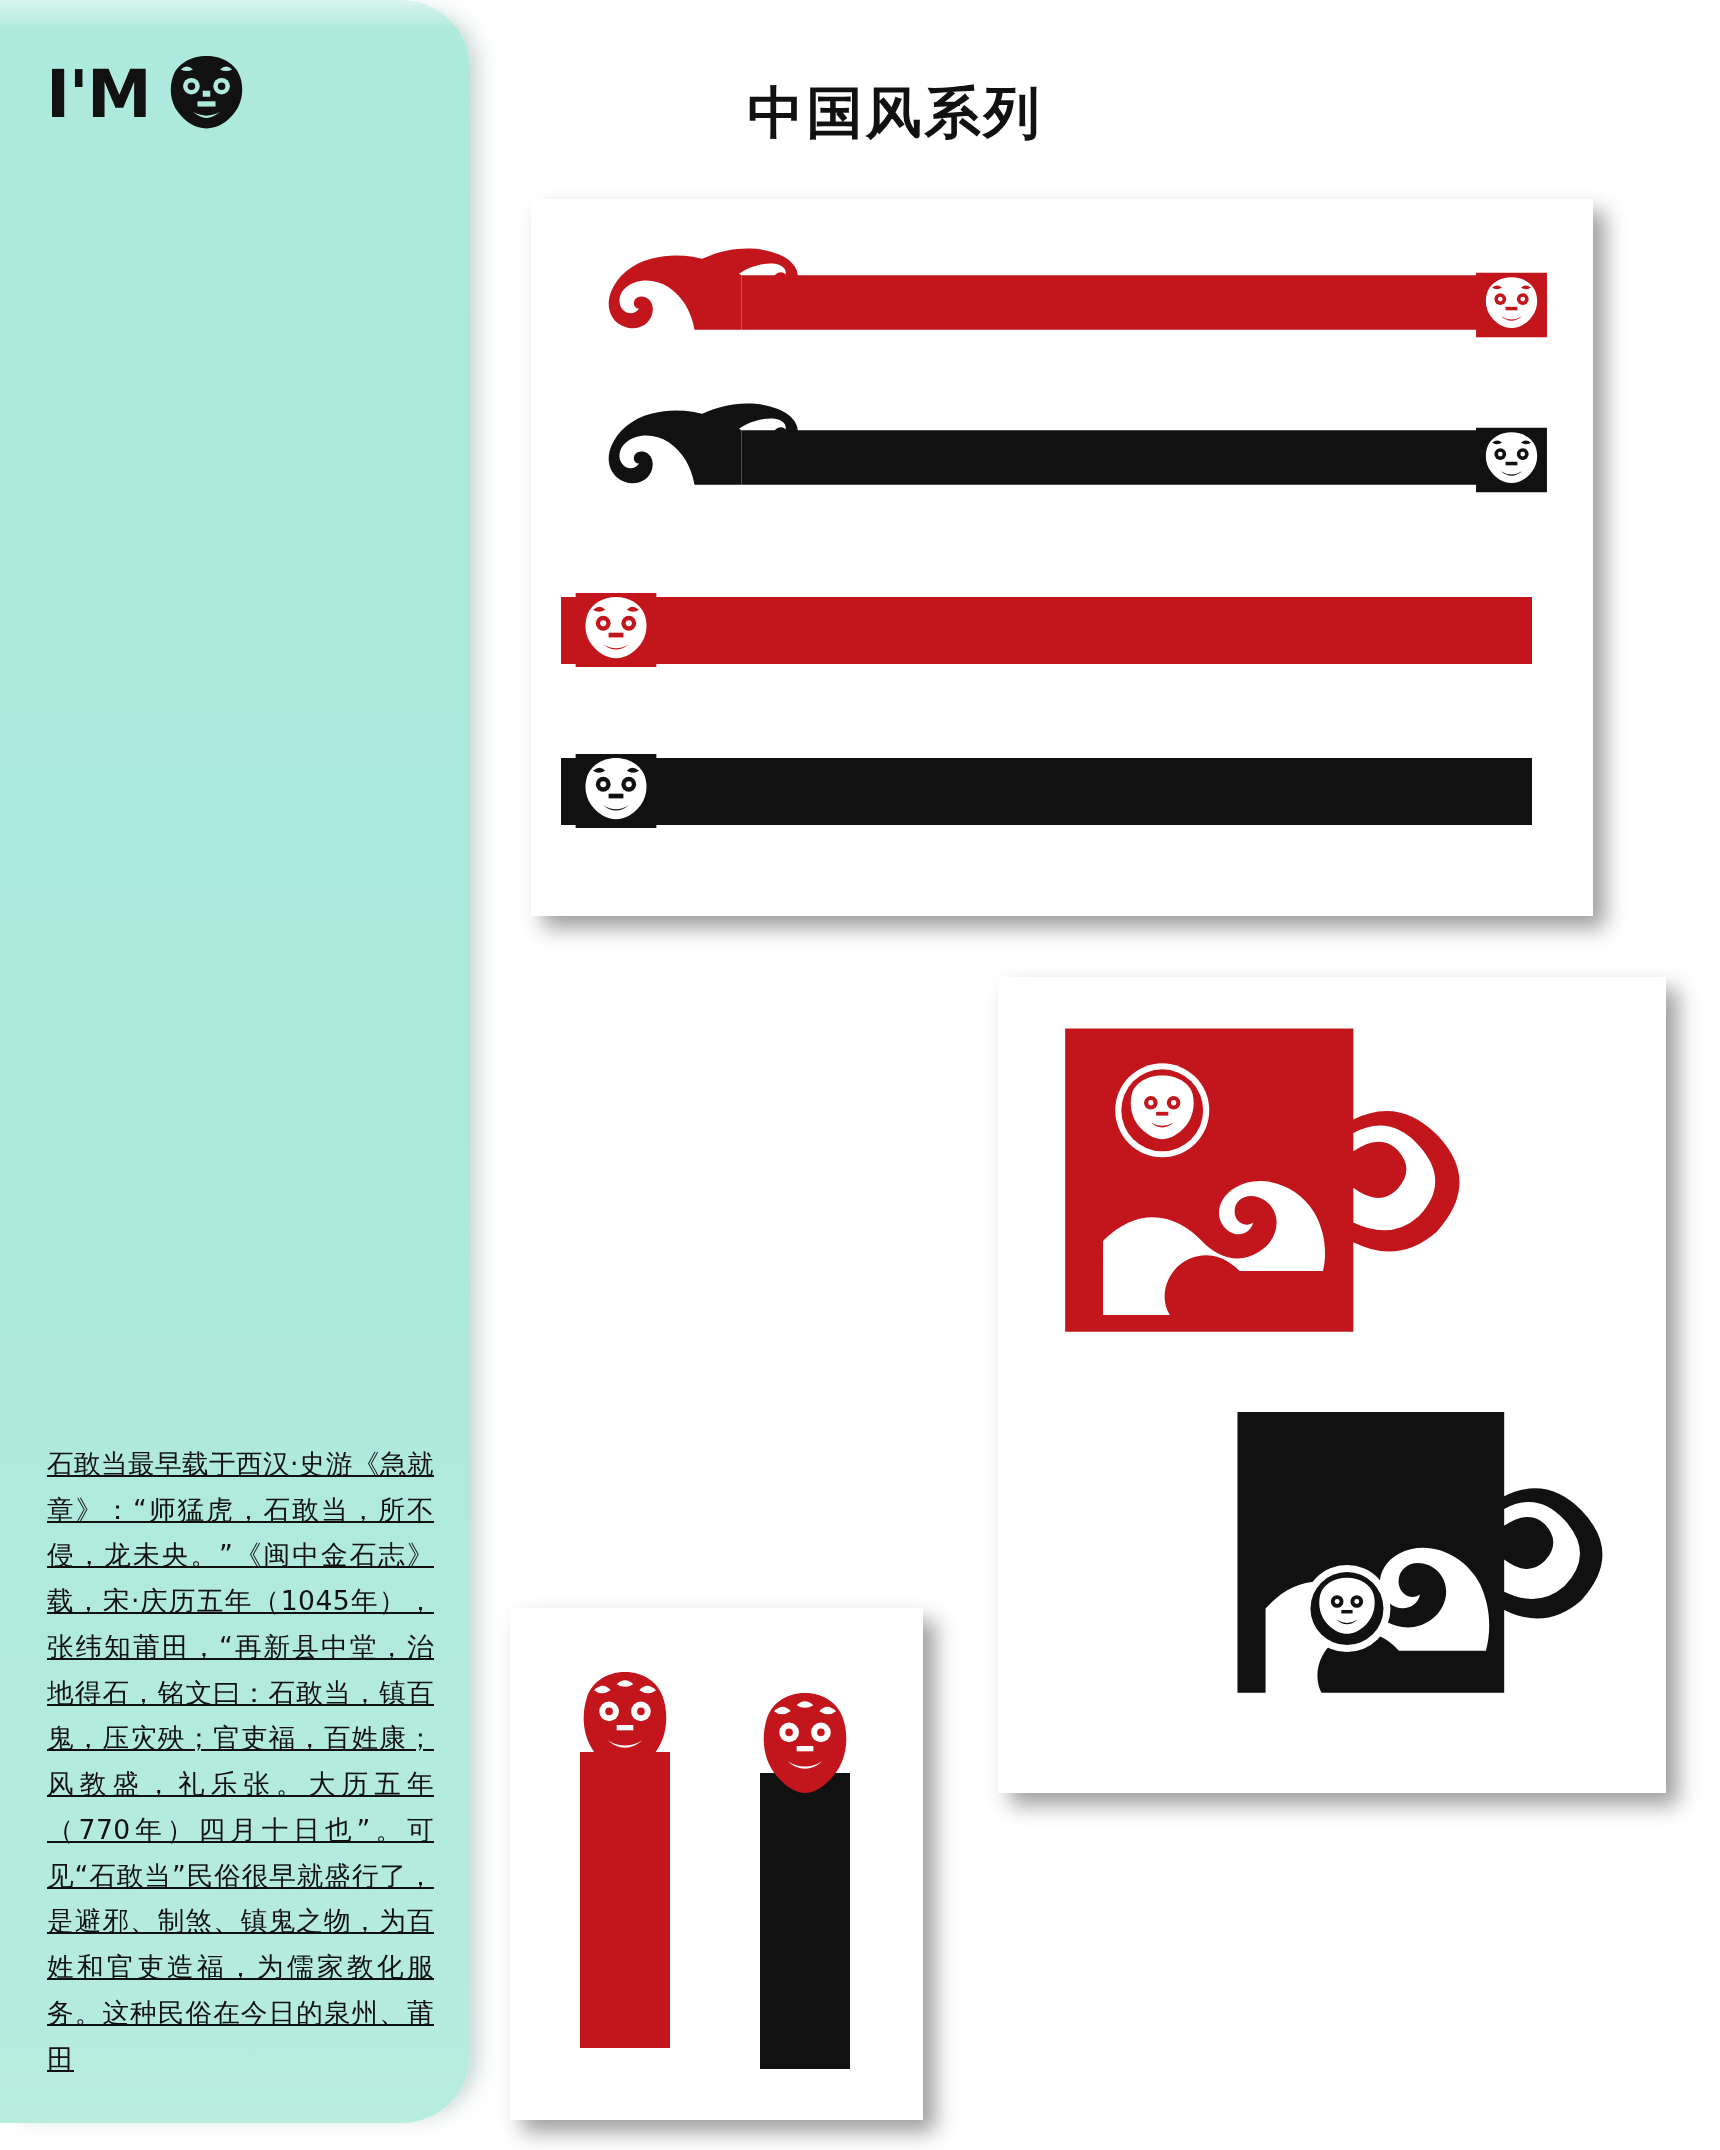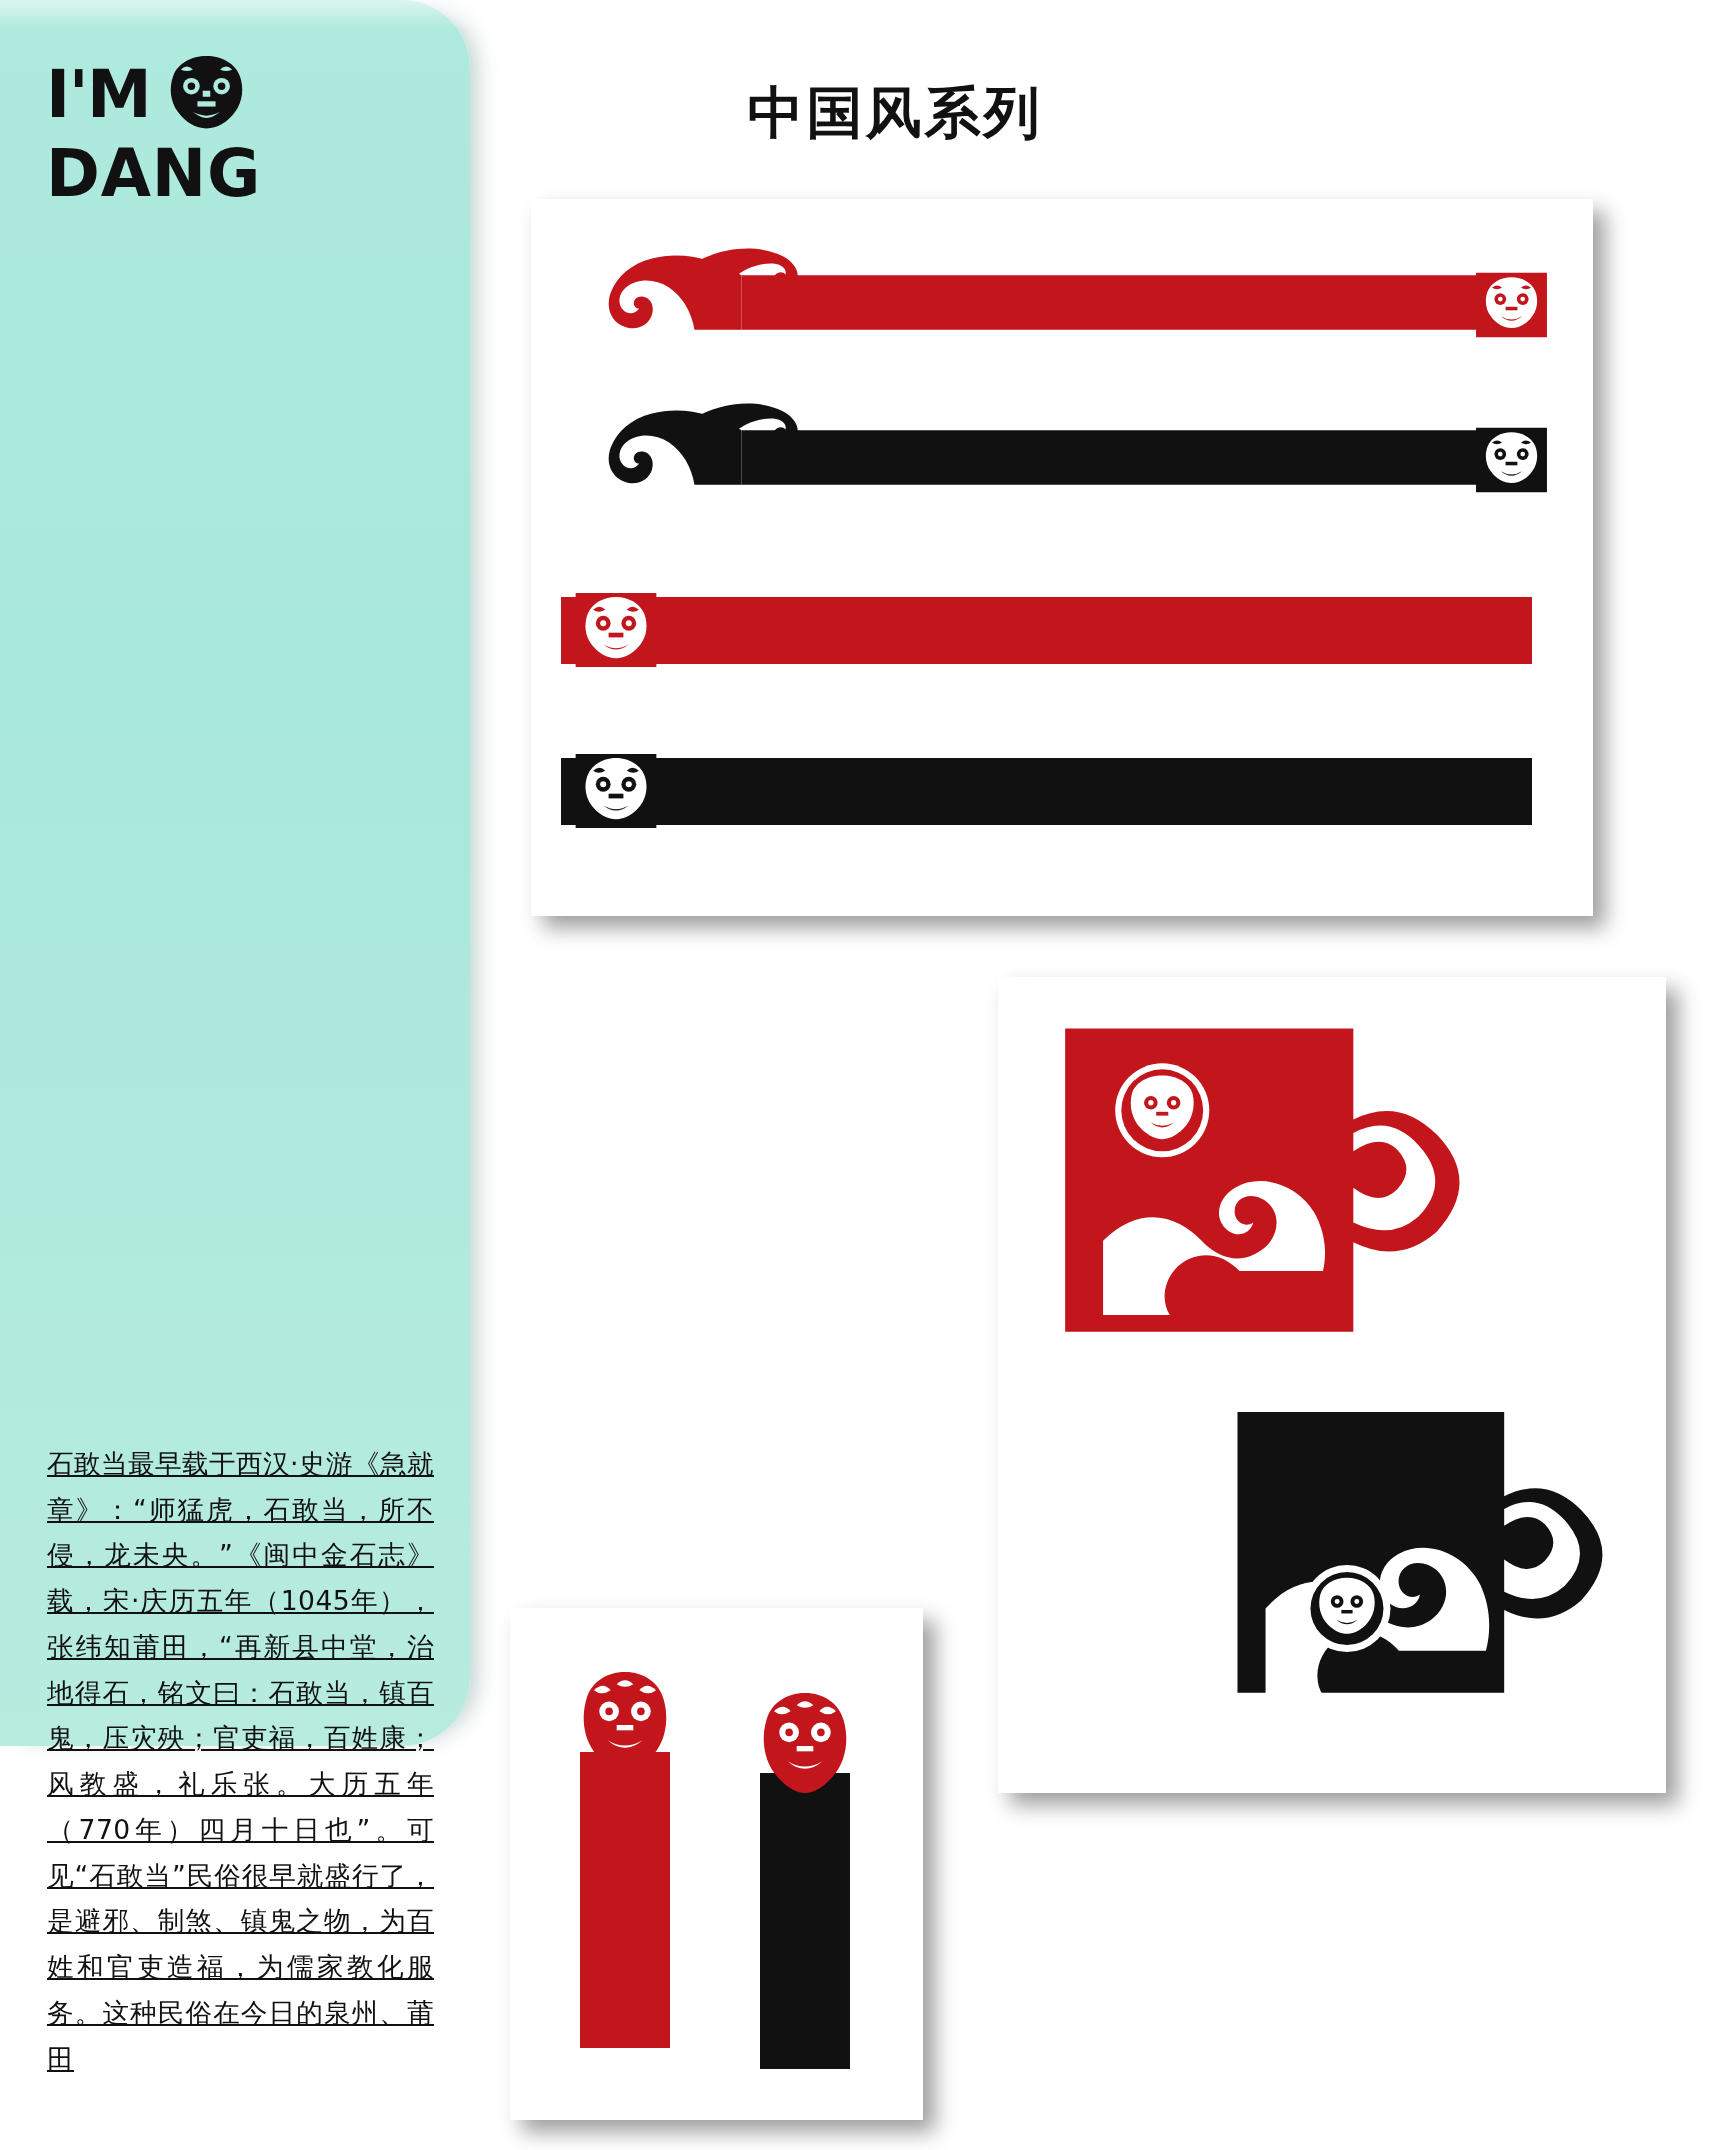--- a/index.html
+++ b/index.html
@@ -14,21 +14,21 @@
     overflow: hidden;
     font-family: "Liberation Sans", sans-serif;
   }
 
   
   #left-panel {
     position: absolute;
     left: 0;
     top: 0;
     width: 470px;
-    height: 1746px;
+    height: 2123px;
     background: linear-gradient(180deg, #aeeadd 0%, #a9e8dc 40%, #b7ecdf 100%);
     border-top-right-radius: 68px;
     border-bottom-right-radius: 68px;
     box-shadow: 13.7px 0 21px -7.6px rgba(120,160,150,0.45);
   }
 
   
   #logo-block {
     position: absolute;
     left: 46px;
@@ -207,21 +207,20 @@
             <path d="M94 22 q-8 -8 -16 0 q8 4 16 0 z"></path>
             <rect x="55" y="50" width="10" height="8"></rect>
           </g>
           <g fill="#111">
             <circle cx="40" cy="44" r="5"></circle>
             <circle cx="80" cy="44" r="5"></circle>
           </g>
         </svg>
       </span>
     </div>
-    <div class="logo-dang">DANG</div>
   </div>
 
   <div id="left-body">石敢当最早载于西汉·史游《急就章》：“师猛虎，石敢当，所不侵，龙未央。”《闽中金石志》载，宋·庆历五年（1045年），张纬知莆田，“再新县中堂，治地得石，铭文曰：石敢当，镇百鬼，压灾殃；官吏福，百姓康；风教盛，礼乐张。大历五年（770年）四月十日也”。可见“石敢当”民俗很早就盛行了，是避邪、制煞、镇鬼之物，为百姓和官吏造福，为儒家教化服务。这种民俗在今日的泉州、莆田</div>
 </div>
 
 <div id="page-title">中国风系列</div>
 
 <div class="card" id="card-bookmarks">
 
   <div class="strip" style="top:76px; left:30px; width:1001px; height:59px;">

